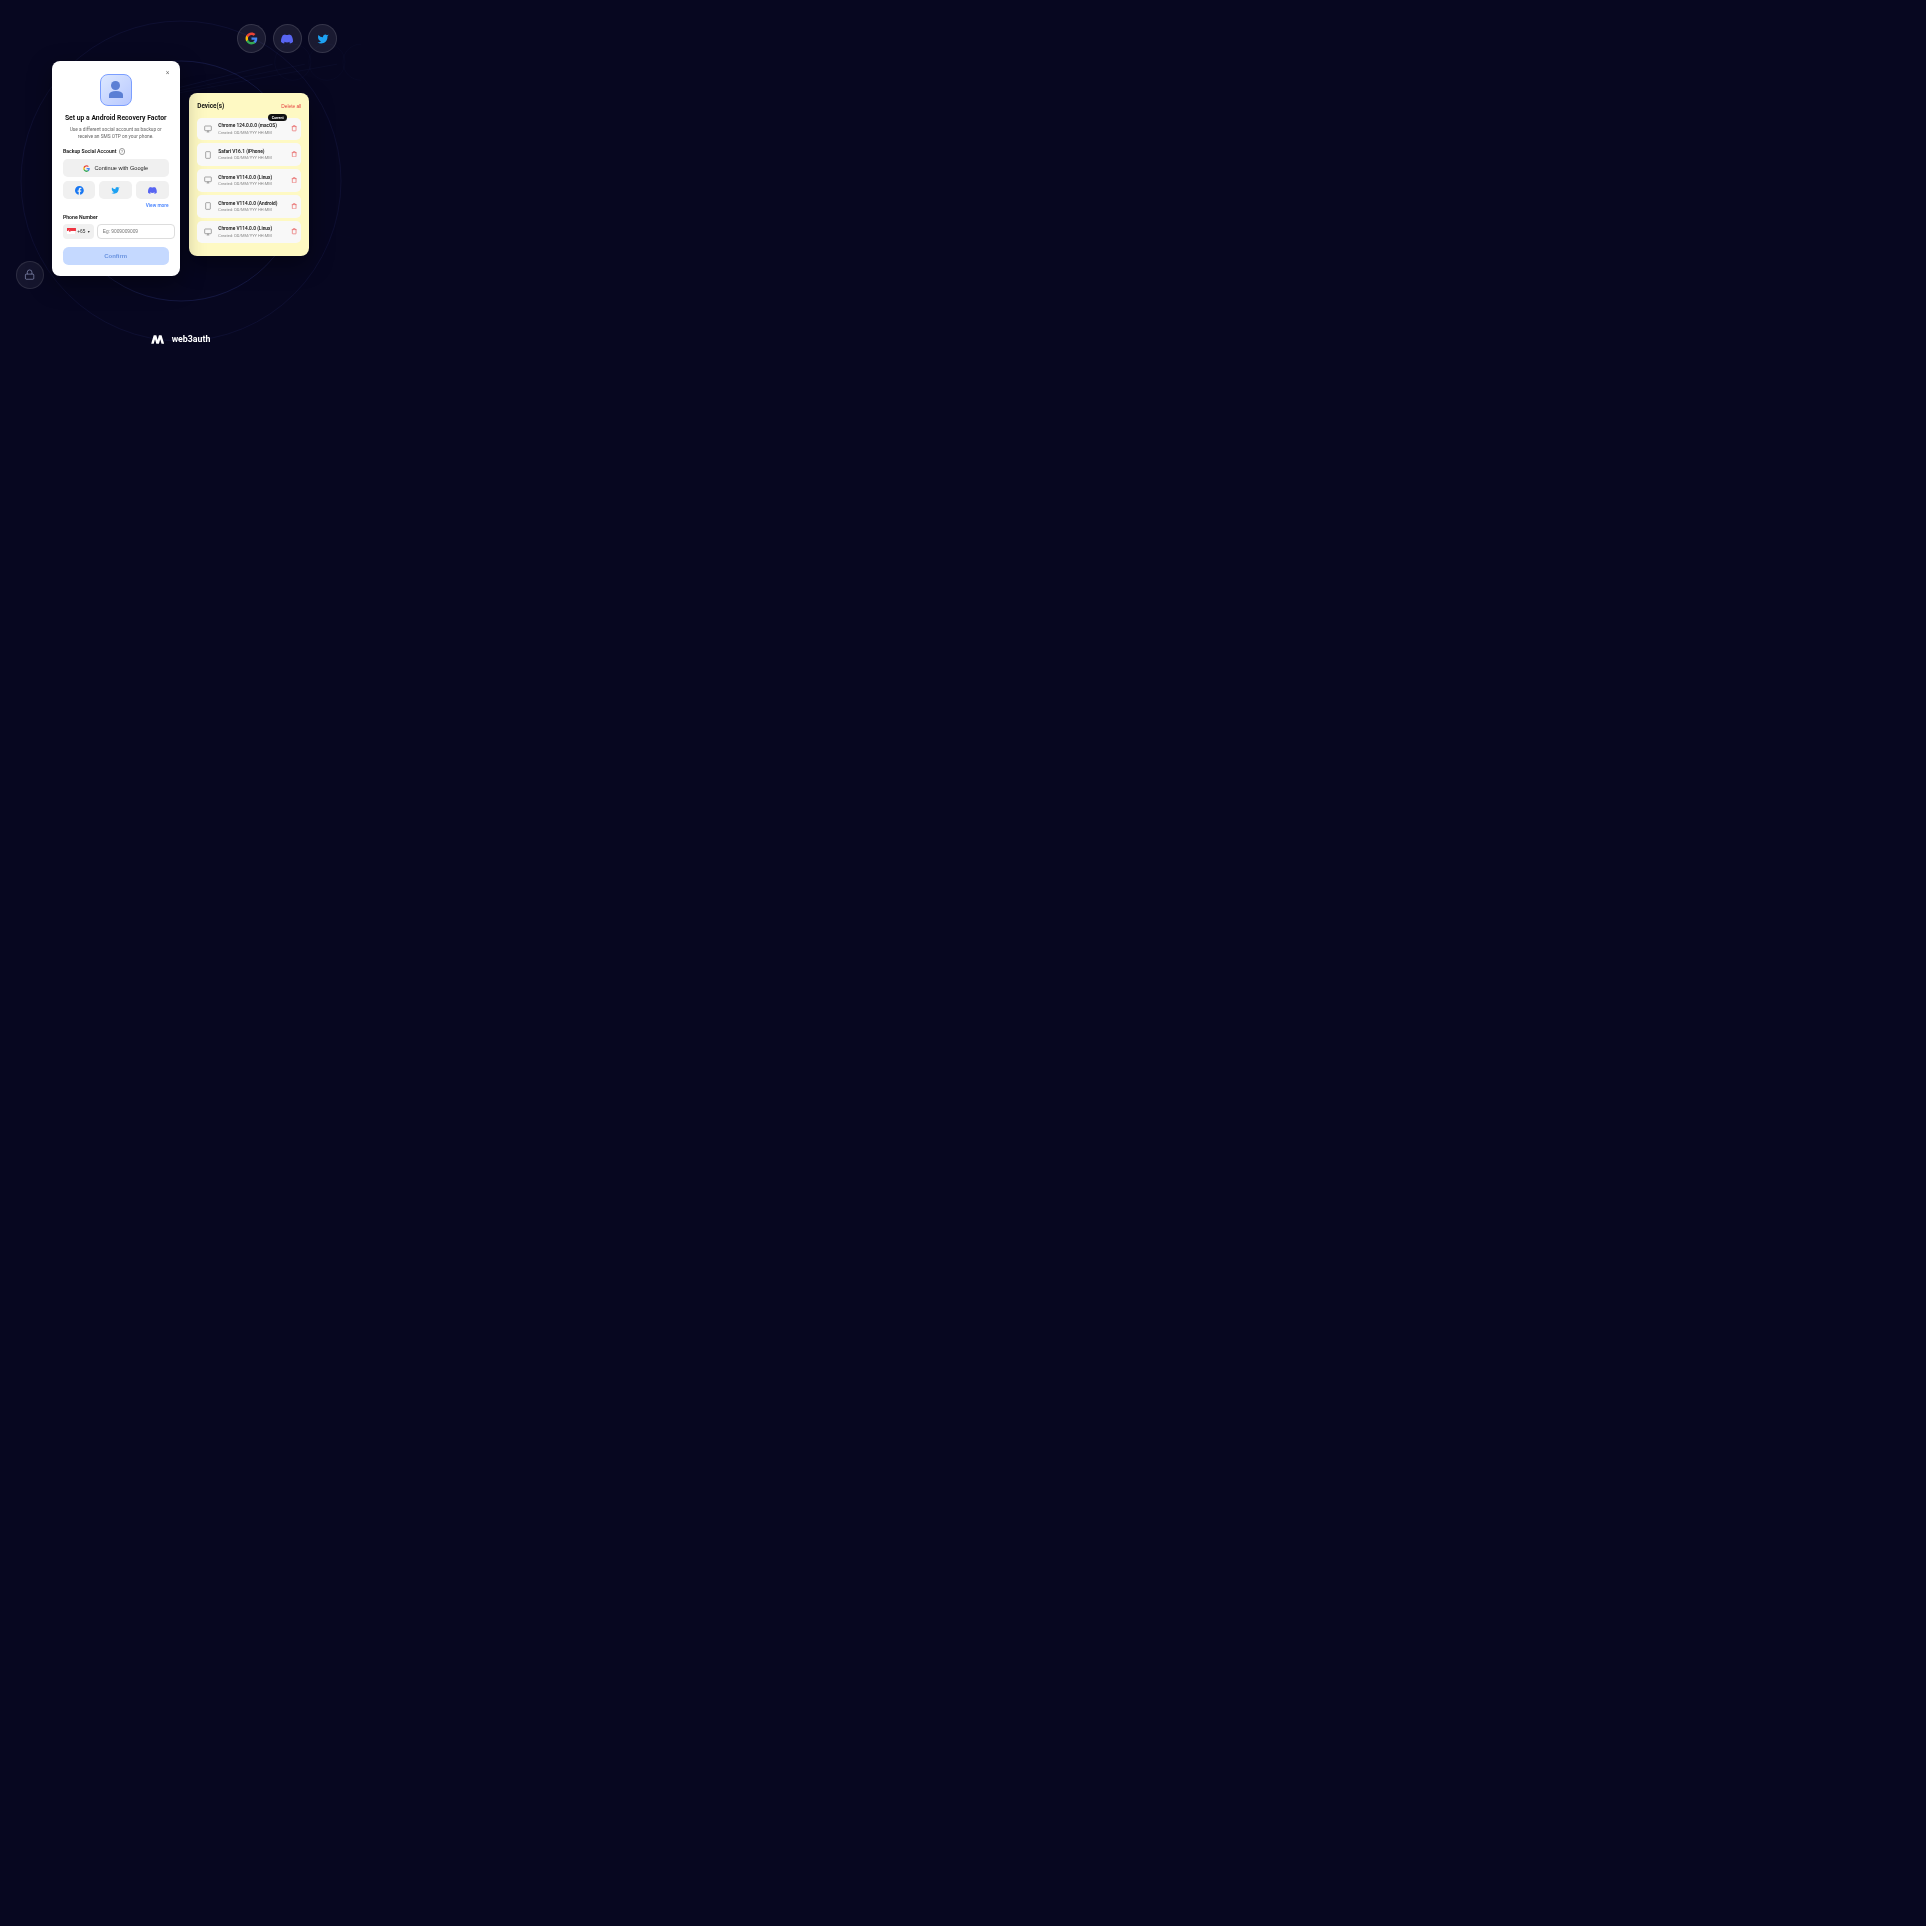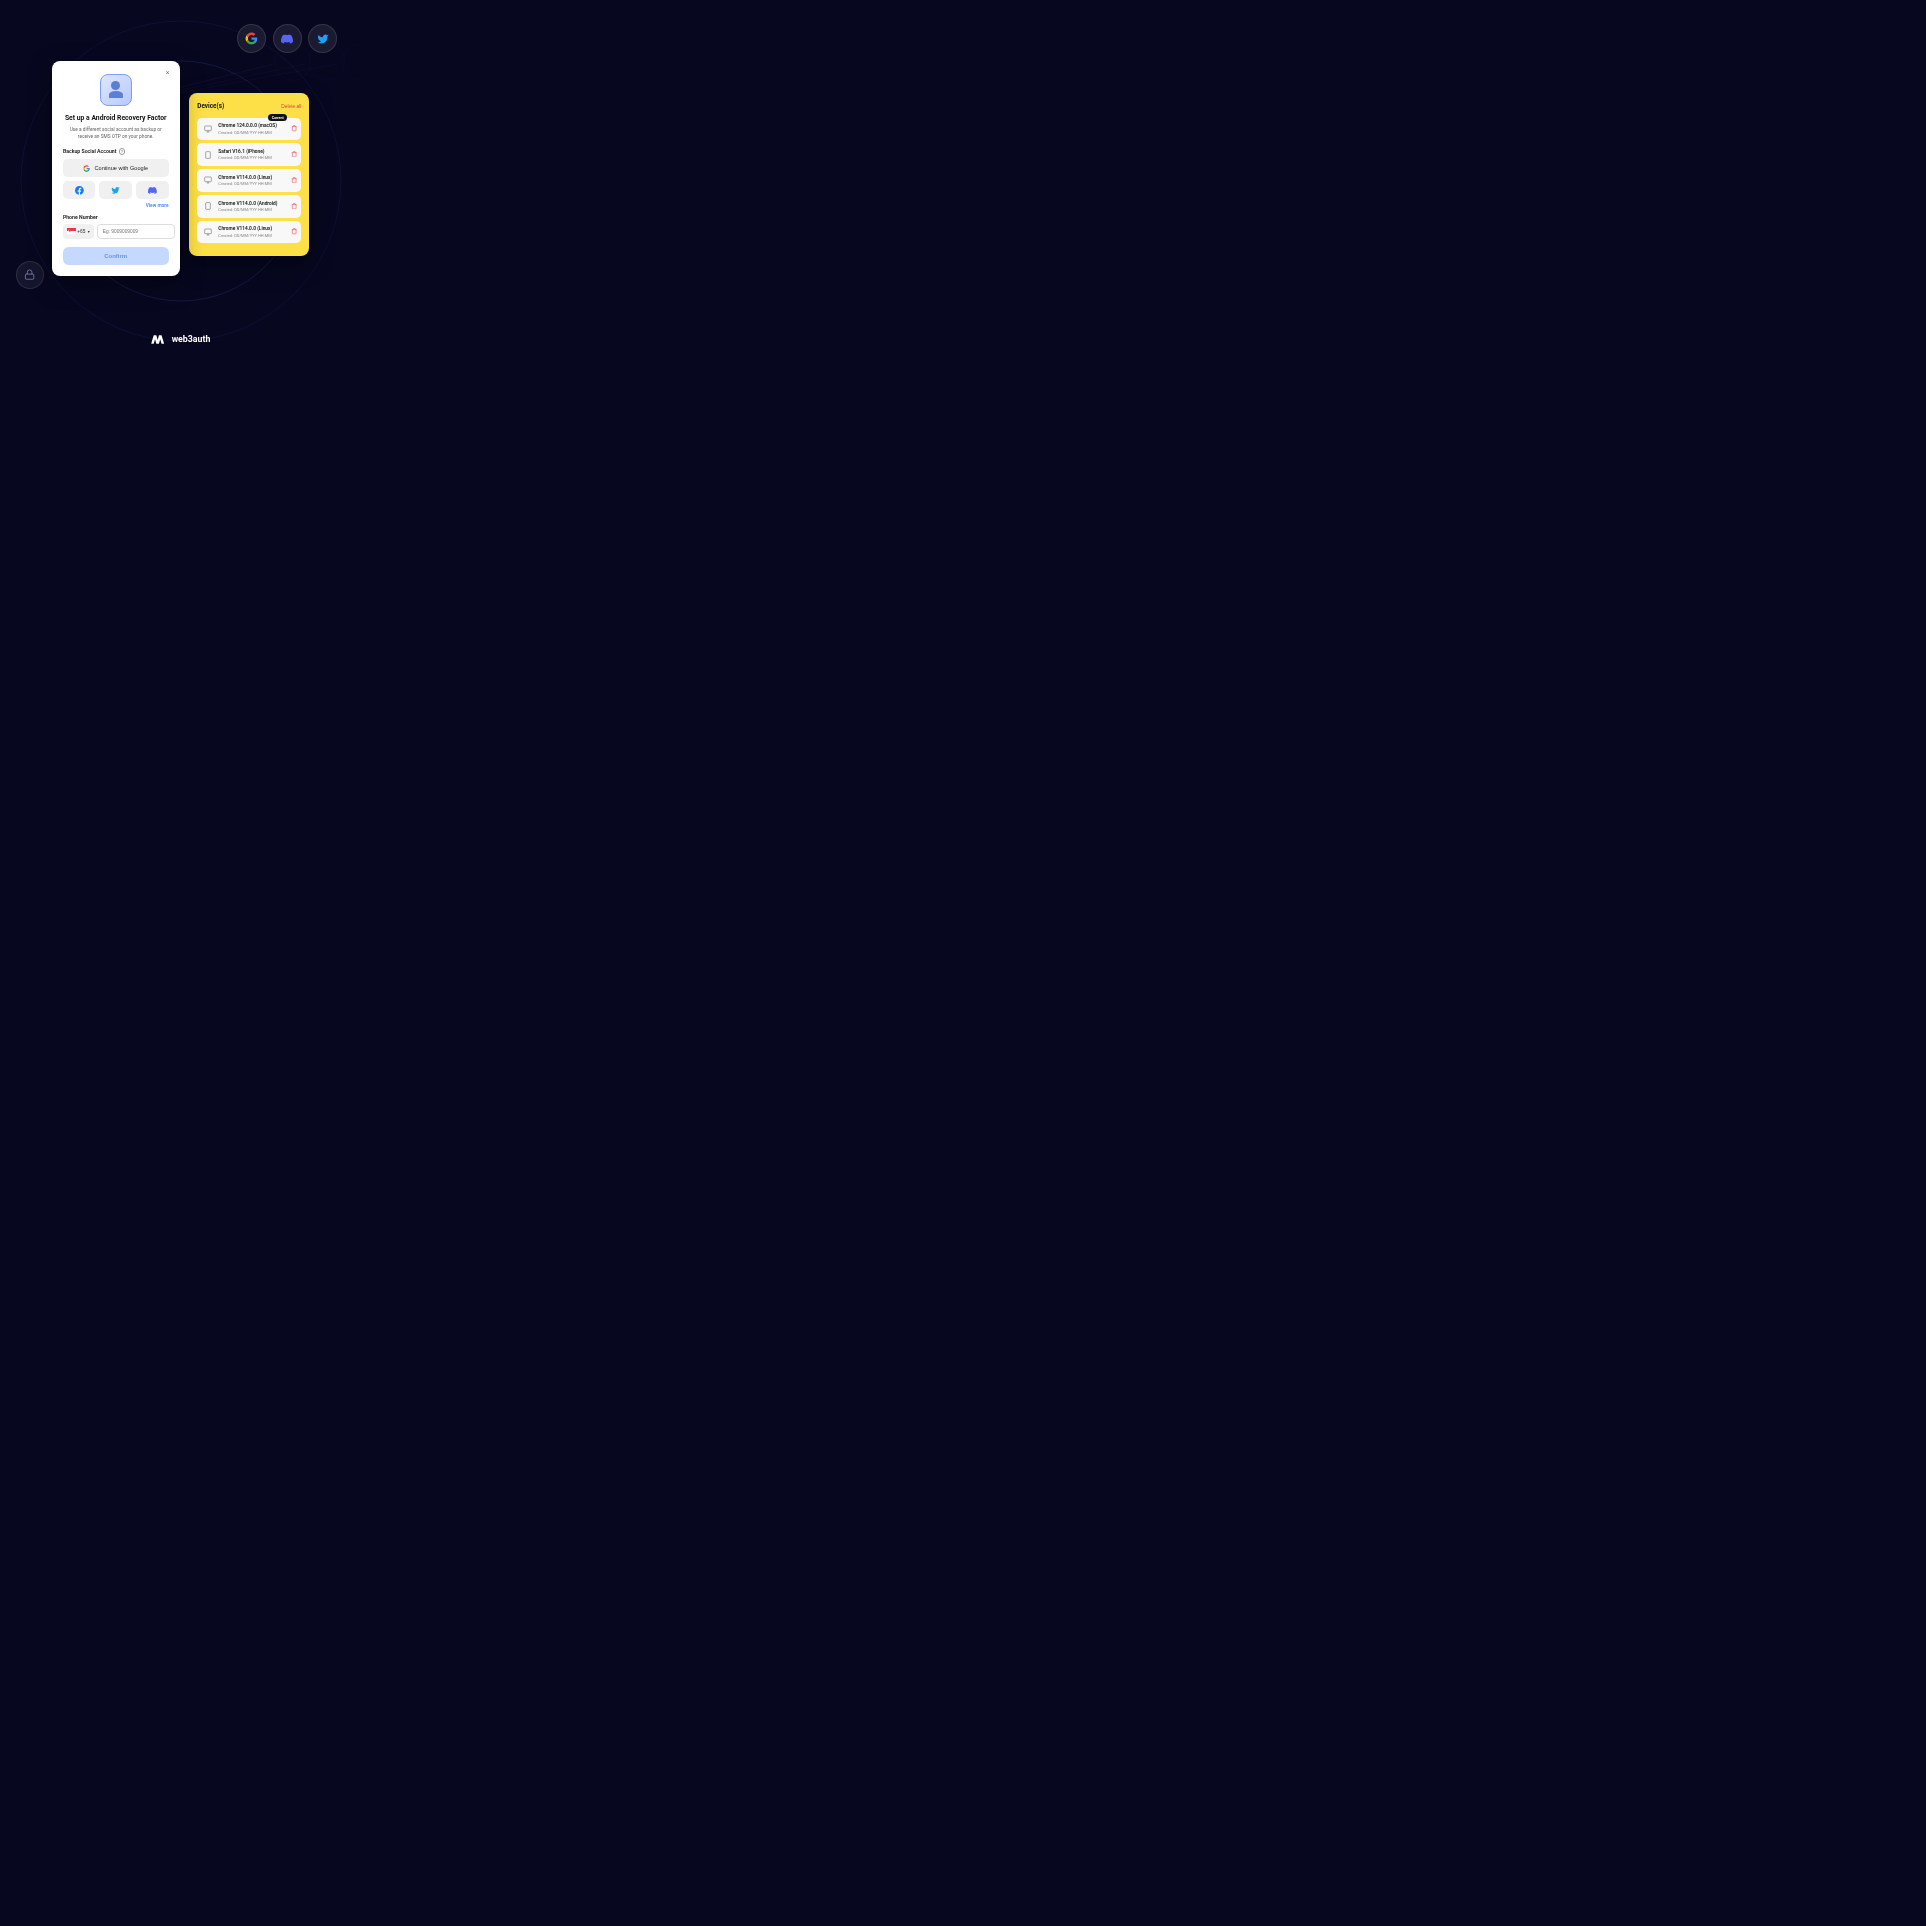--- a/index.html
+++ b/index.html
@@ -287,21 +287,21 @@
       border: none;
       border-radius: 5.6px;
       font-size: 6px;
       font-weight: 600;
       color: #6B94E0;
       cursor: pointer;
     }
 
     
     .device-panel {
-      background: #fde047;
+      background: #fef9c3;
       border-radius: 8px;
       padding: 9.6px 8px;
       width: 120px;
       box-shadow: 0 8px 24px rgba(0,0,0,0.4);
       margin-top: 32px;
     }
 
     .device-header {
       display: flex;
       align-items: center;

